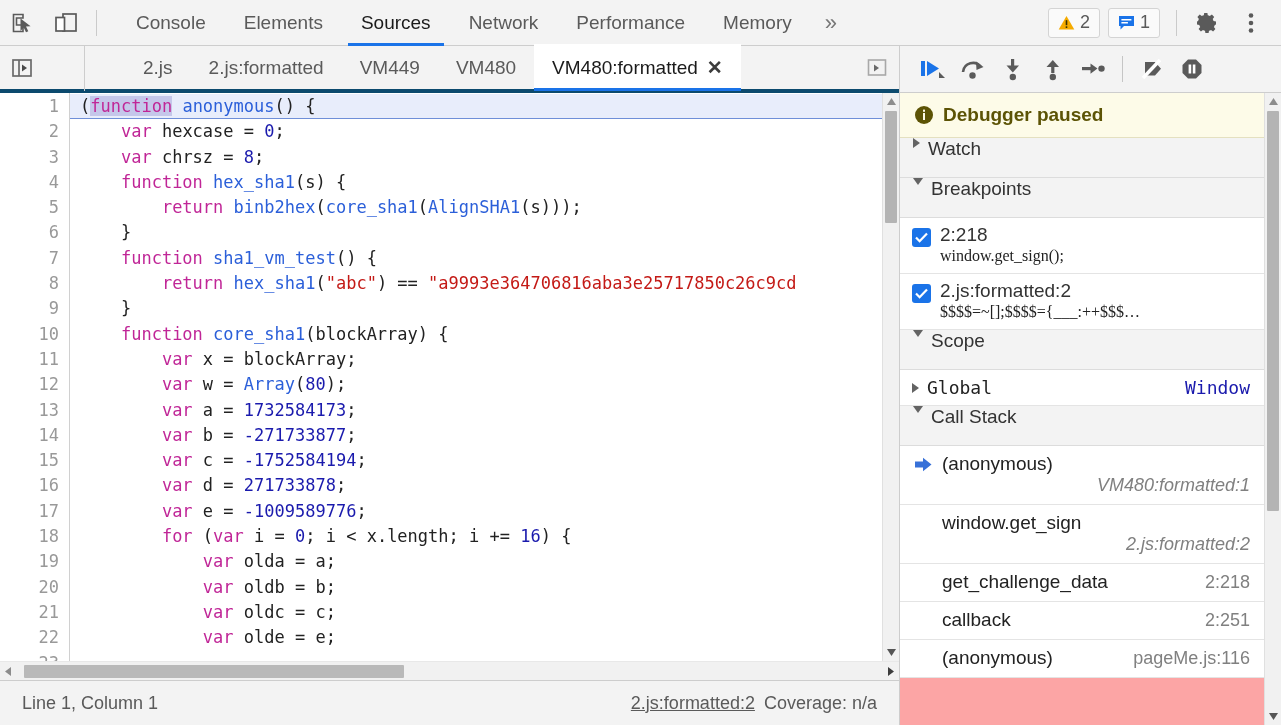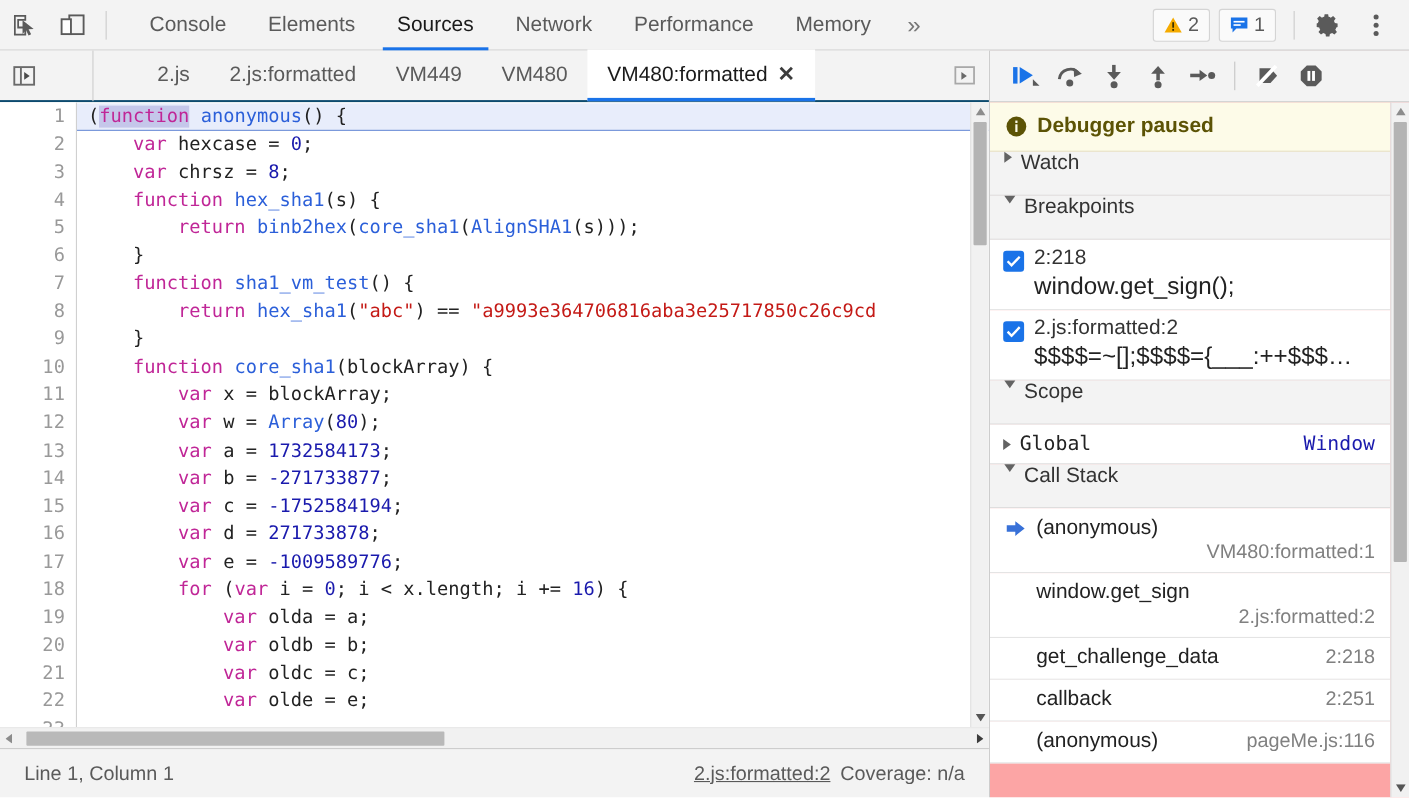--- a/index.html
+++ b/index.html
@@ -50,21 +50,21 @@
 
   
   .body-split { flex: 1; display: flex; min-height: 0; }
   .left-pane { width: 900px; min-width: 900px; display: flex; flex-direction: column;
                border-right: 1px solid #cdcdcd; min-height: 0; background:#fff; }
   .right-pane { flex: 1; display: flex; flex-direction: column; background: #fca5a5; min-height: 0; }
 
   
   .file-tabs-row {
     height: 47px; min-height: 47px; background: #f3f3f3;
-    border-bottom: 2px solid #0c4a6e;
+    border-bottom: 4px solid #0c4a6e;
     display: flex; align-items: center; position: relative; gap: 40px;
   }
   .ft-nav-btn { width: 44px; height: 46px; display: flex; align-items: center; justify-content: center; cursor: pointer; }
   .ft-divider { width:1px; height:46px; background:#cdcdcd; }
   .file-tabs { display: flex; align-items: stretch; height: 47px; }
   .file-tab {
     display: flex; align-items: center; gap: 9px;
     padding: 0 18px; height: 47px;
     font-size: 19px; color: #5a5a5a; cursor: pointer;
     position: relative; white-space: nowrap;
@@ -179,40 +179,40 @@
     padding: 6px 10px 8px 12px; border-bottom: 1px solid #e4e4e4;
     display: flex; align-items: flex-start; gap: 9px; cursor: pointer; background:#fff;
   }
   .bp-check {
     width: 19px; height: 19px; min-width:19px; border-radius: 3px; background: #1a73e8;
     display: flex; align-items: center; justify-content: center; margin-top: 4px; cursor:pointer;
   }
   .bp-body { display: flex; flex-direction: column; gap: 1px; overflow:hidden; }
   .bp-loc { font-size: 19px; color: #333; }
   .bp-code {
-    font-family: Liberation Sans, sans-serif; font-size: 22px; color: #222;
+    font-family: Liberation Serif, serif; font-size: 16px; color: #222;
     white-space: nowrap; overflow: hidden; text-overflow: ellipsis;
   }
 
   .scope-row {
     display:flex; align-items:center; padding: 7px 14px 7px 12px;
     border-bottom: 1px solid #e4e4e4; cursor:pointer; background:#fff;
   }
   .scope-name { font-family:"DejaVu Sans Mono", monospace; font-size:18px; color:#222; margin-left: 8px; }
   .scope-val  { margin-left:auto; font-family:"DejaVu Sans Mono", monospace; font-size:18px; color:#1a1aad; }
 
   .cs-item {
     display:flex; align-items:flex-start; padding: 7px 14px 8px 12px;
     border-bottom: 1px solid #e4e4e4; cursor:pointer; background:#fff; gap: 8px;
   }
   .cs-marker { width: 22px; min-width:22px; display:flex; justify-content:center; padding-top:4px; }
   .cs-body { flex:1; display:flex; flex-wrap: wrap; align-items:baseline; }
   .cs-name { font-size: 19px; color: #222; }
   .cs-loc  { font-size: 18px; color: #808080; margin-left: auto; padding-left: 10px; white-space: nowrap; }
-  .cs-loc.wrapped { width: 100%; text-align: right; }
+  .cs-loc.wrapped { width: 100%; text-align: right; font-style: italic; }
 
   
   .dbg-vscroll {
     position:absolute; top:0; right:0; width:17px; bottom:0;
     background:#f1f1f1; border-left:1px solid #e0e0e0;
   }
   .dbg-vscroll .arrow-up, .dbg-vscroll .arrow-dn {
     position:absolute; left:0; right:0; height:17px;
     display:flex; align-items:center; justify-content:center; cursor:pointer;
   }

